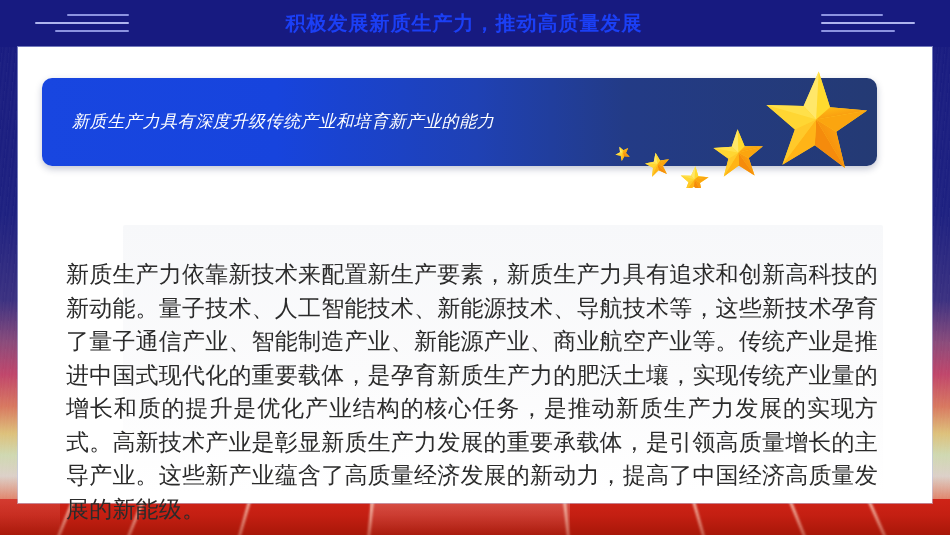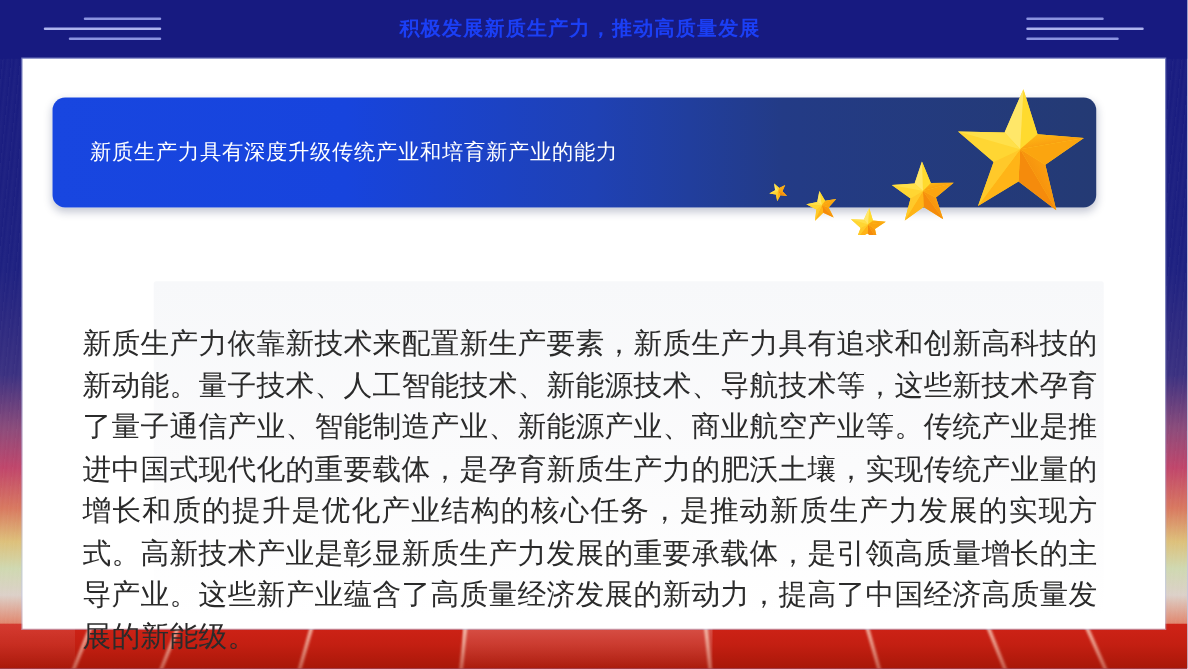--- a/index.html
+++ b/index.html
@@ -61,21 +61,21 @@
     z-index: 4;
   }
   .header-title {
     position: absolute;
     left: 0; top: 0;
     width: 928px;
     height: 47px;
     line-height: 47px;
     text-align: center;
     color: #1b3ff5;
-    font-size: 16px;
+    font-size: 20px;
     font-weight: 700;
     letter-spacing: 1px;
     white-space: nowrap;
     z-index: 6;
   }
   .deco {
     position: absolute;
     top: 11px;
     width: 110px;
     height: 26px;
@@ -166,20 +166,21 @@
   .banner-text {
     position: absolute;
     left: 30px;
     top: 0;
     height: 88px;
     line-height: 88px;
     color: #ffffff;
     font-size: 17px;
     letter-spacing: .6px;
     white-space: nowrap;
+    font-style: italic;
   }
 
   
   .stars {
     position: absolute;
     left: 600px;
     top: 58px;
     width: 300px;
     height: 130px;
     z-index: 7;

